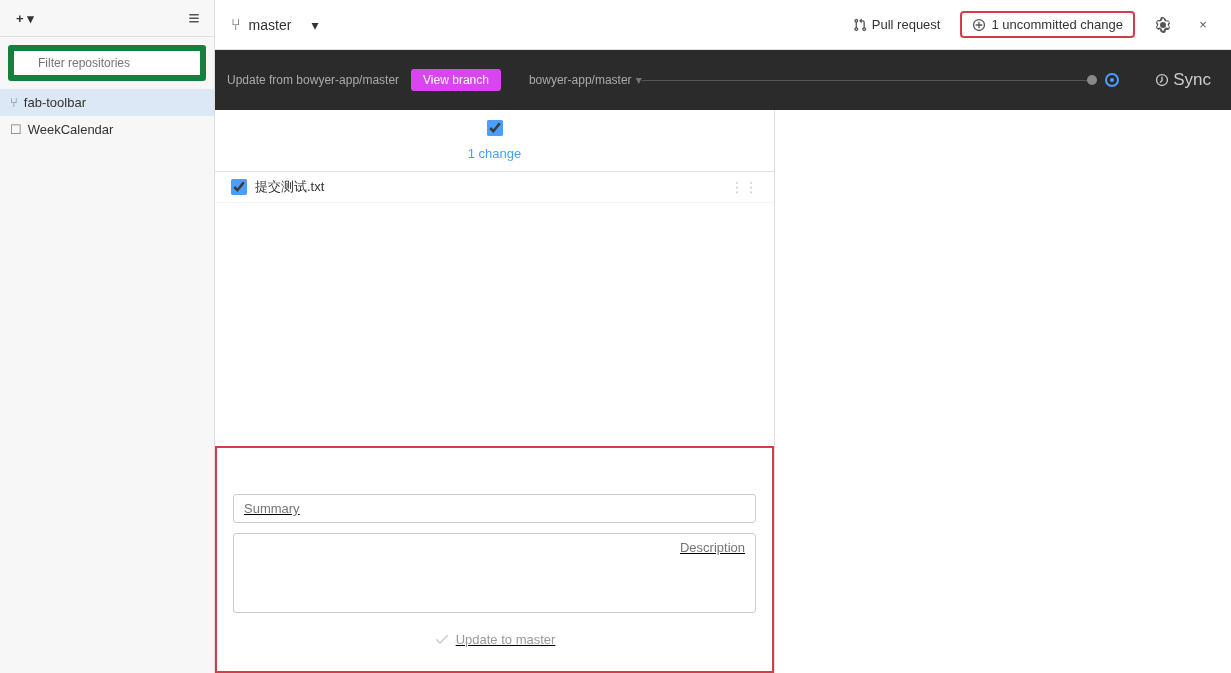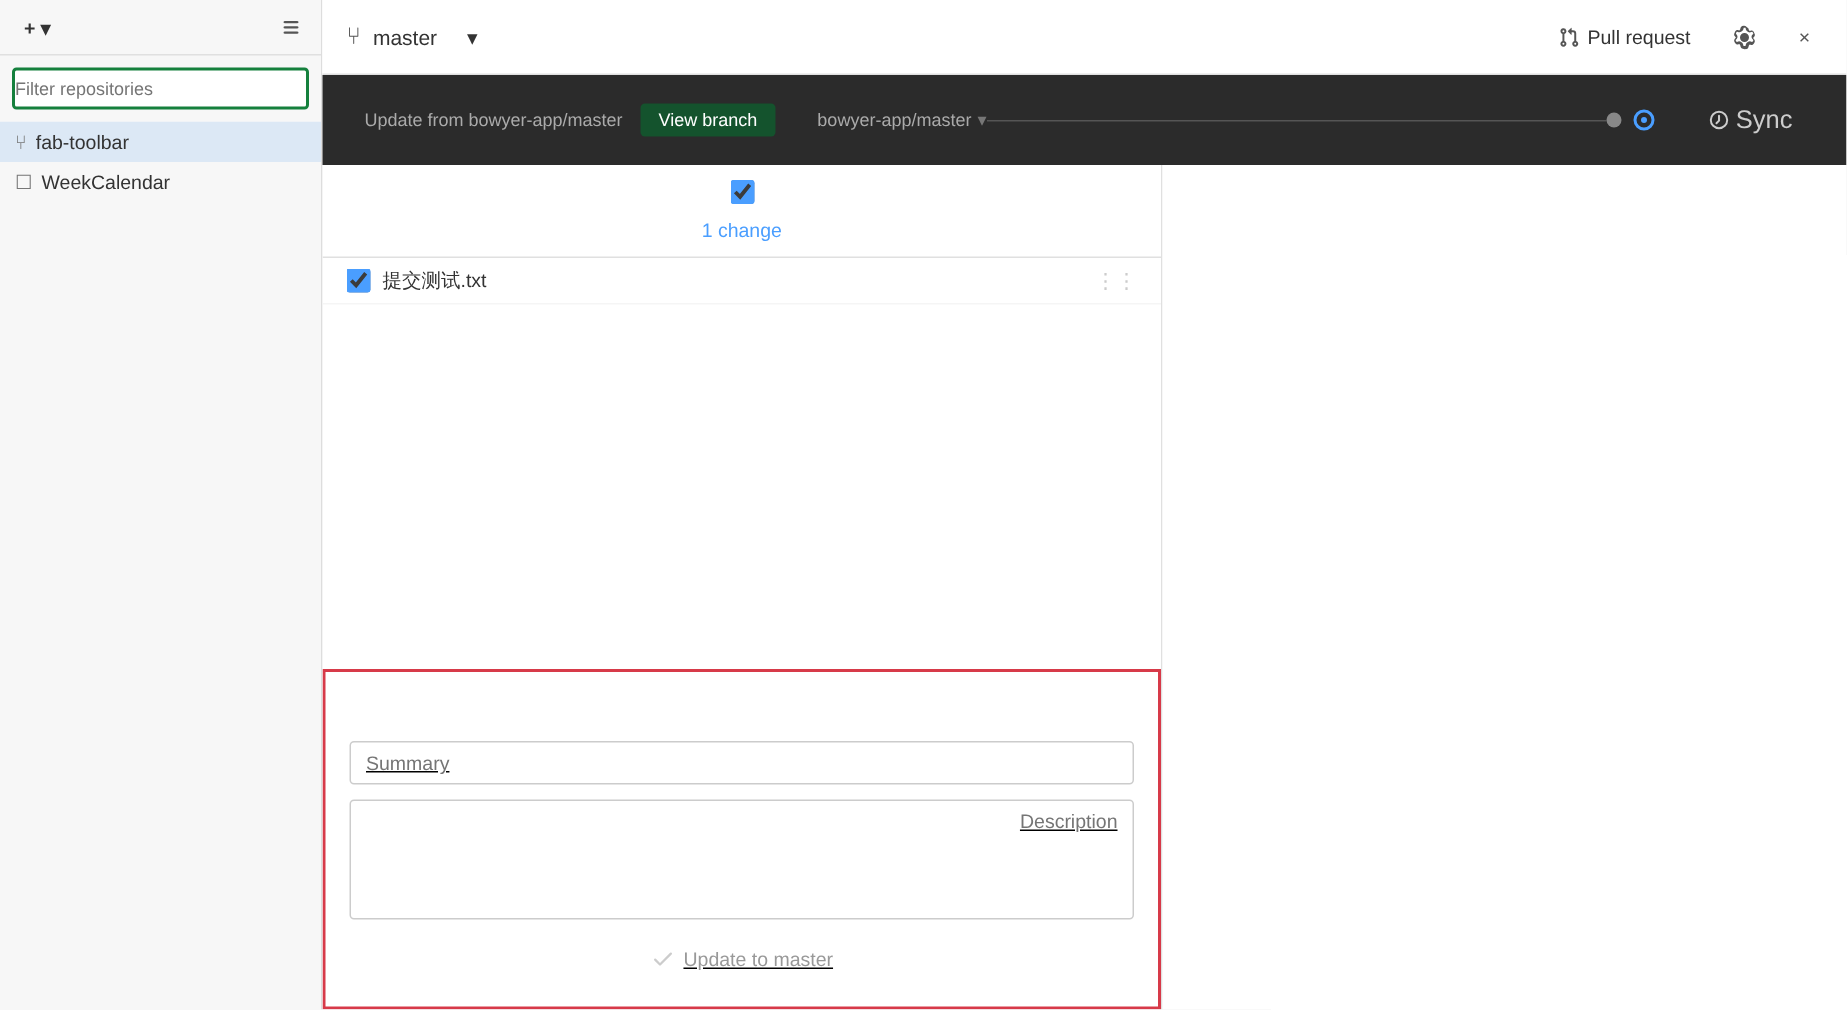--- a/index.html
+++ b/index.html
@@ -55,22 +55,22 @@
       color: #555;
       width: 20px;
       height: 20px;
       display: flex;
       align-items: center;
       justify-content: center;
     }
 
     .filter-input {
       margin: 8px;
-      padding: 5px 0;
-      border: 2px solid #15803d;
+      padding: 5px 24px;
+      border: 6px solid #15803d;
       border-radius: 3px;
       font-size: 12px;
       color: #666;
       outline: none;
       width: calc(100% - 16px);
     }
 
     .repo-list {
       flex: 1;
       overflow-y: auto;
@@ -176,33 +176,33 @@
       cursor: pointer;
       color: #555;
     }
 
     
     .sync-bar {
       height: 60px;
       background: #2b2b2b;
       display: flex;
       align-items: center;
-      padding: 0 28px;
+      padding: 0 12px;
       gap: 12px;
       color: #ccc;
       font-size: 12px;
     }
 
     .sync-bar-text {
       color: #aaa;
     }
 
     .view-branch-btn {
       padding: 4px 12px;
-      background: #14532d;
+      background: #d946ef;
       color: #fff;
       border: none;
       border-radius: 3px;
       cursor: pointer;
       font-size: 12px;
     }
 
     .sync-timeline {
       flex: 1;
       display: flex;
@@ -439,20 +439,26 @@
       </div>
 
       <div class="header-actions">
         <div class="pull-request-btn">
           <svg width="14" height="14" viewBox="0 0 16 16" fill="#555">
             <path d="M7.177 3.073L9.573.677A.25.25 0 0110 .854v4.792a.25.25 0 01-.427.177L7.177 3.427a.25.25 0 010-.354zM3.75 2.5a.75.75 0 100 1.5.75.75 0 000-1.5zm-2.25.75a2.25 2.25 0 113 2.122v5.256a2.251 2.251 0 11-1.5 0V5.372A2.25 2.25 0 011.5 3.25zM11 2.5h-1V4h1a1 1 0 011 1v5.628a2.251 2.251 0 101.5 0V5A2.5 2.5 0 0011 2.5zm1 10.25a.75.75 0 111.5 0 .75.75 0 01-1.5 0zM3.75 12a.75.75 0 100 1.5.75.75 0 000-1.5z"></path>
           </svg>
           <span>Pull request</span>
         </div>
 
+        <div class="uncommitted-badge">
+          <svg width="14" height="14" viewBox="0 0 16 16" fill="#555">
+            <path fill-rule="evenodd" d="M8 2.5a5.5 5.5 0 100 11 5.5 5.5 0 000-11zM1 8a7 7 0 1114 0A7 7 0 011 8zm7.75-3.25a.75.75 0 00-1.5 0v2.5h-2.5a.75.75 0 000 1.5h2.5v2.5a.75.75 0 001.5 0v-2.5h2.5a.75.75 0 000-1.5h-2.5v-2.5z"></path>
+          </svg>
+          <span>1 uncommitted change</span>
+        </div>
 
         <div class="settings-btn">
           <svg width="16" height="16" viewBox="0 0 16 16" fill="#555">
             <path fill-rule="evenodd" d="M7.429 1.525a6.593 6.593 0 011.142 0c.036.003.108.036.137.146l.289 1.105c.147.56.55.967.997 1.189.174.086.341.183.501.29.417.278.97.423 1.53.27l1.102-.303c.11-.03.175.016.195.046.219.31.41.641.567.989.063.141.016.213-.006.239l-.764.887a1.76 1.76 0 00-.437 1.2c.001.413.156.813.437 1.2l.764.887c.022.026.069.098.006.24a6.579 6.579 0 01-.567.988c-.02.03-.085.076-.195.046l-1.101-.303c-.56-.153-1.113-.008-1.53.27-.16.107-.327.204-.502.29-.447.222-.85.629-.997 1.189l-.289 1.105c-.029.11-.101.143-.137.146a6.593 6.593 0 01-1.142 0c-.036-.003-.108-.037-.137-.146l-.289-1.105c-.147-.56-.55-.967-.997-1.189a4.502 4.502 0 01-.501-.29c-.417-.278-.97-.423-1.53-.27l-1.102.303c-.11.03-.175-.016-.195-.046a6.580 6.580 0 01-.567-.989c-.063-.141-.016-.213.006-.239l.764-.887a1.76 1.76 0 00.437-1.2 1.76 1.76 0 00-.437-1.2L2.31 5.39c-.022-.026-.069-.098-.006-.24a6.580 6.580 0 01.567-.988c.02-.03.085-.076.195-.046l1.101.303c.56.153 1.113.008 1.53-.27.16-.107.327-.204.502-.29.447-.222.85-.629.997-1.189l.289-1.105c.029-.11.101-.143.137-.146zM8 0c-.34 0-.677.03-1.006.09-.93.164-1.49.897-1.65 1.533l-.255.977a5.002 5.002 0 01-.571.684l-.973-.268C3.07 2.86 2.32 3.15 1.87 3.8A7.580 7.580 0 001.215 5.35c-.256.59-.096 1.32.374 1.868l.674.783a5.002 5.002 0 010 0l-.674.783c-.47.548-.63 1.278-.374 1.868.18.415.41.813.656 1.194.45.65 1.2.94 1.676.784l.973-.268c.19.24.378.468.571.684l.255.977c.16.636.72 1.369 1.65 1.533A7.593 7.593 0 008 16c.34 0 .677-.03 1.006-.09.93-.164 1.49-.897 1.65-1.533l.255-.977c.193-.216.381-.444.571-.684l.973.268c.476.156 1.226-.134 1.676-.784a7.580 7.580 0 00.656-1.194c.256-.59.096-1.32-.374-1.868l-.674-.783a5.002 5.002 0 010 0l.674-.783c.47-.548.63-1.278.374-1.868a7.580 7.580 0 00-.656-1.551c-.45-.65-1.2-.94-1.676-.784l-.973.268a5.002 5.002 0 01-.571-.684l-.255-.977C9.49.987 8.93.254 8 .09A7.593 7.593 0 008 0zm0 5a3 3 0 100 6 3 3 0 000-6z"></path>
           </svg>
         </div>
         <div class="close-btn">×</div>
       </div>
     </div>
 

